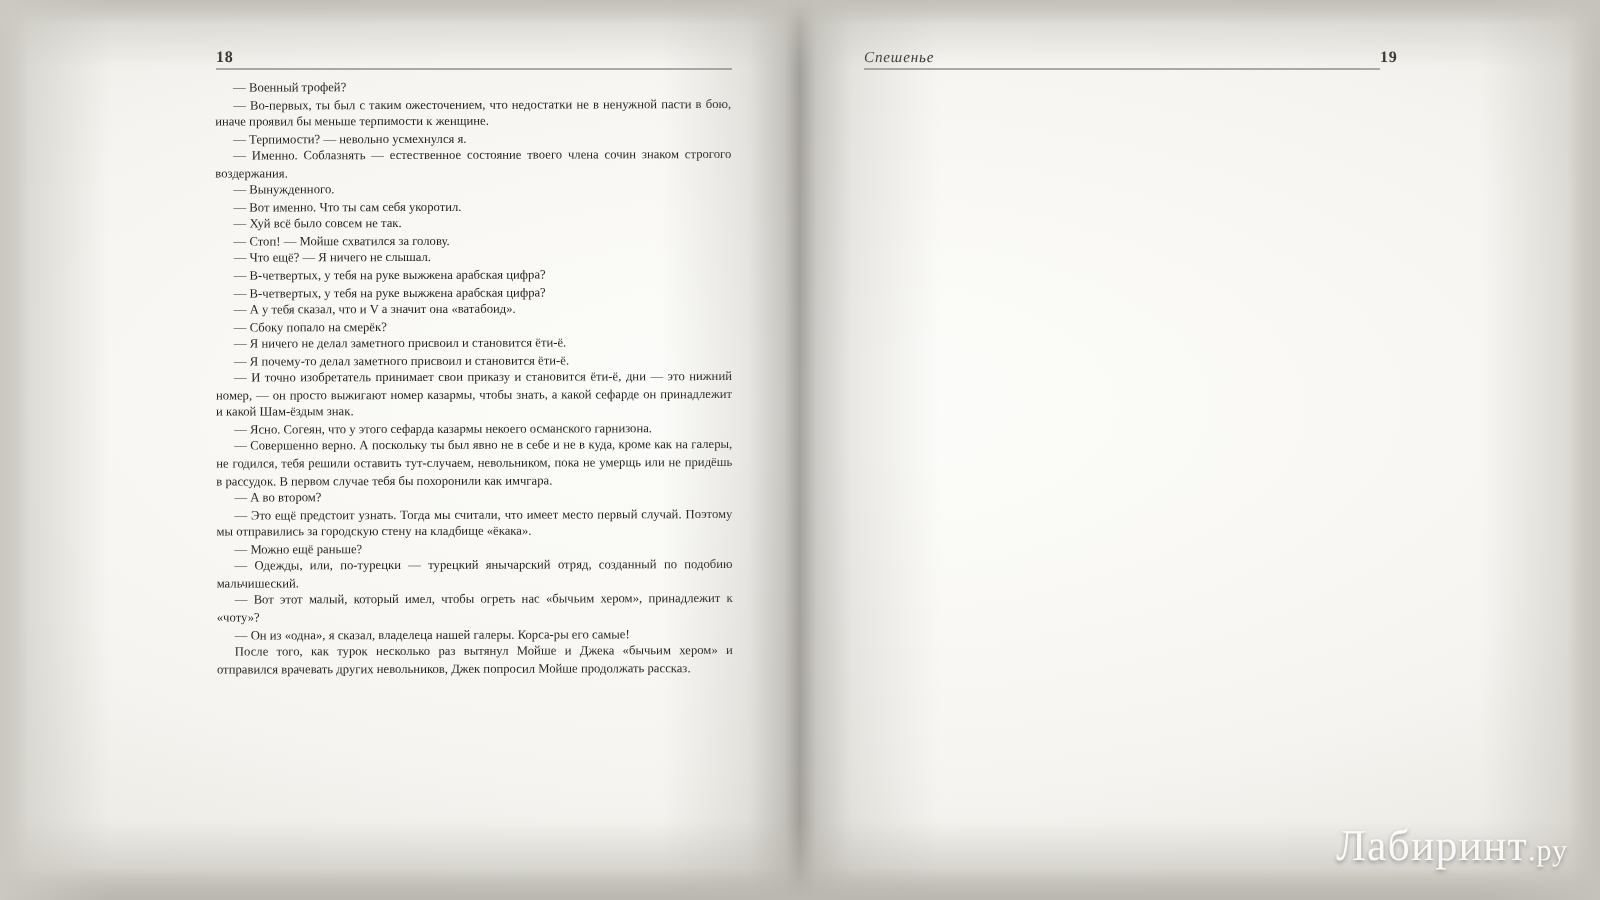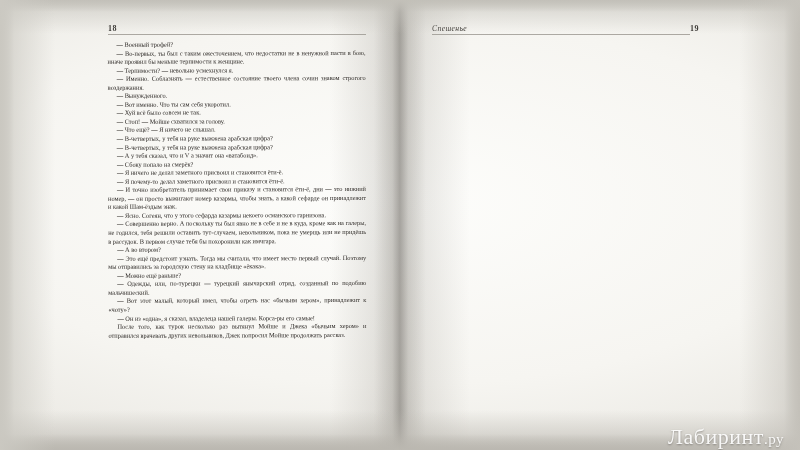--- a/index.html
+++ b/index.html
@@ -115,21 +115,21 @@
                  background: linear-gradient(270deg, #b5b2aa 0%, #d6d4ce 60%, rgba(214,212,206,0) 100%); }
   .edge-top    { left: 0; right: 0; top: 0; height: 12px;
                  background: linear-gradient(180deg, #bab7af 0%, rgba(220,218,212,0) 100%); }
   .edge-bottom { left: 0; right: 0; bottom: 0; height: 16px;
                  background: linear-gradient(0deg, #aeaba3 0%, rgba(216,214,208,0) 100%); }
 
   
   .watermark {
     position: absolute;
     right: 16px;
-    bottom: 0;
+    bottom: 14px;
     font-family: "Liberation Serif", serif;
     font-size: 22px;
     color: rgba(255,255,255,0.92);
     text-shadow: 0 1px 2px rgba(90,86,80,0.55);
     letter-spacing: .5px;
     white-space: nowrap;
   }
   .watermark .ru { font-size: 15px; }
 </style>
 </head>

